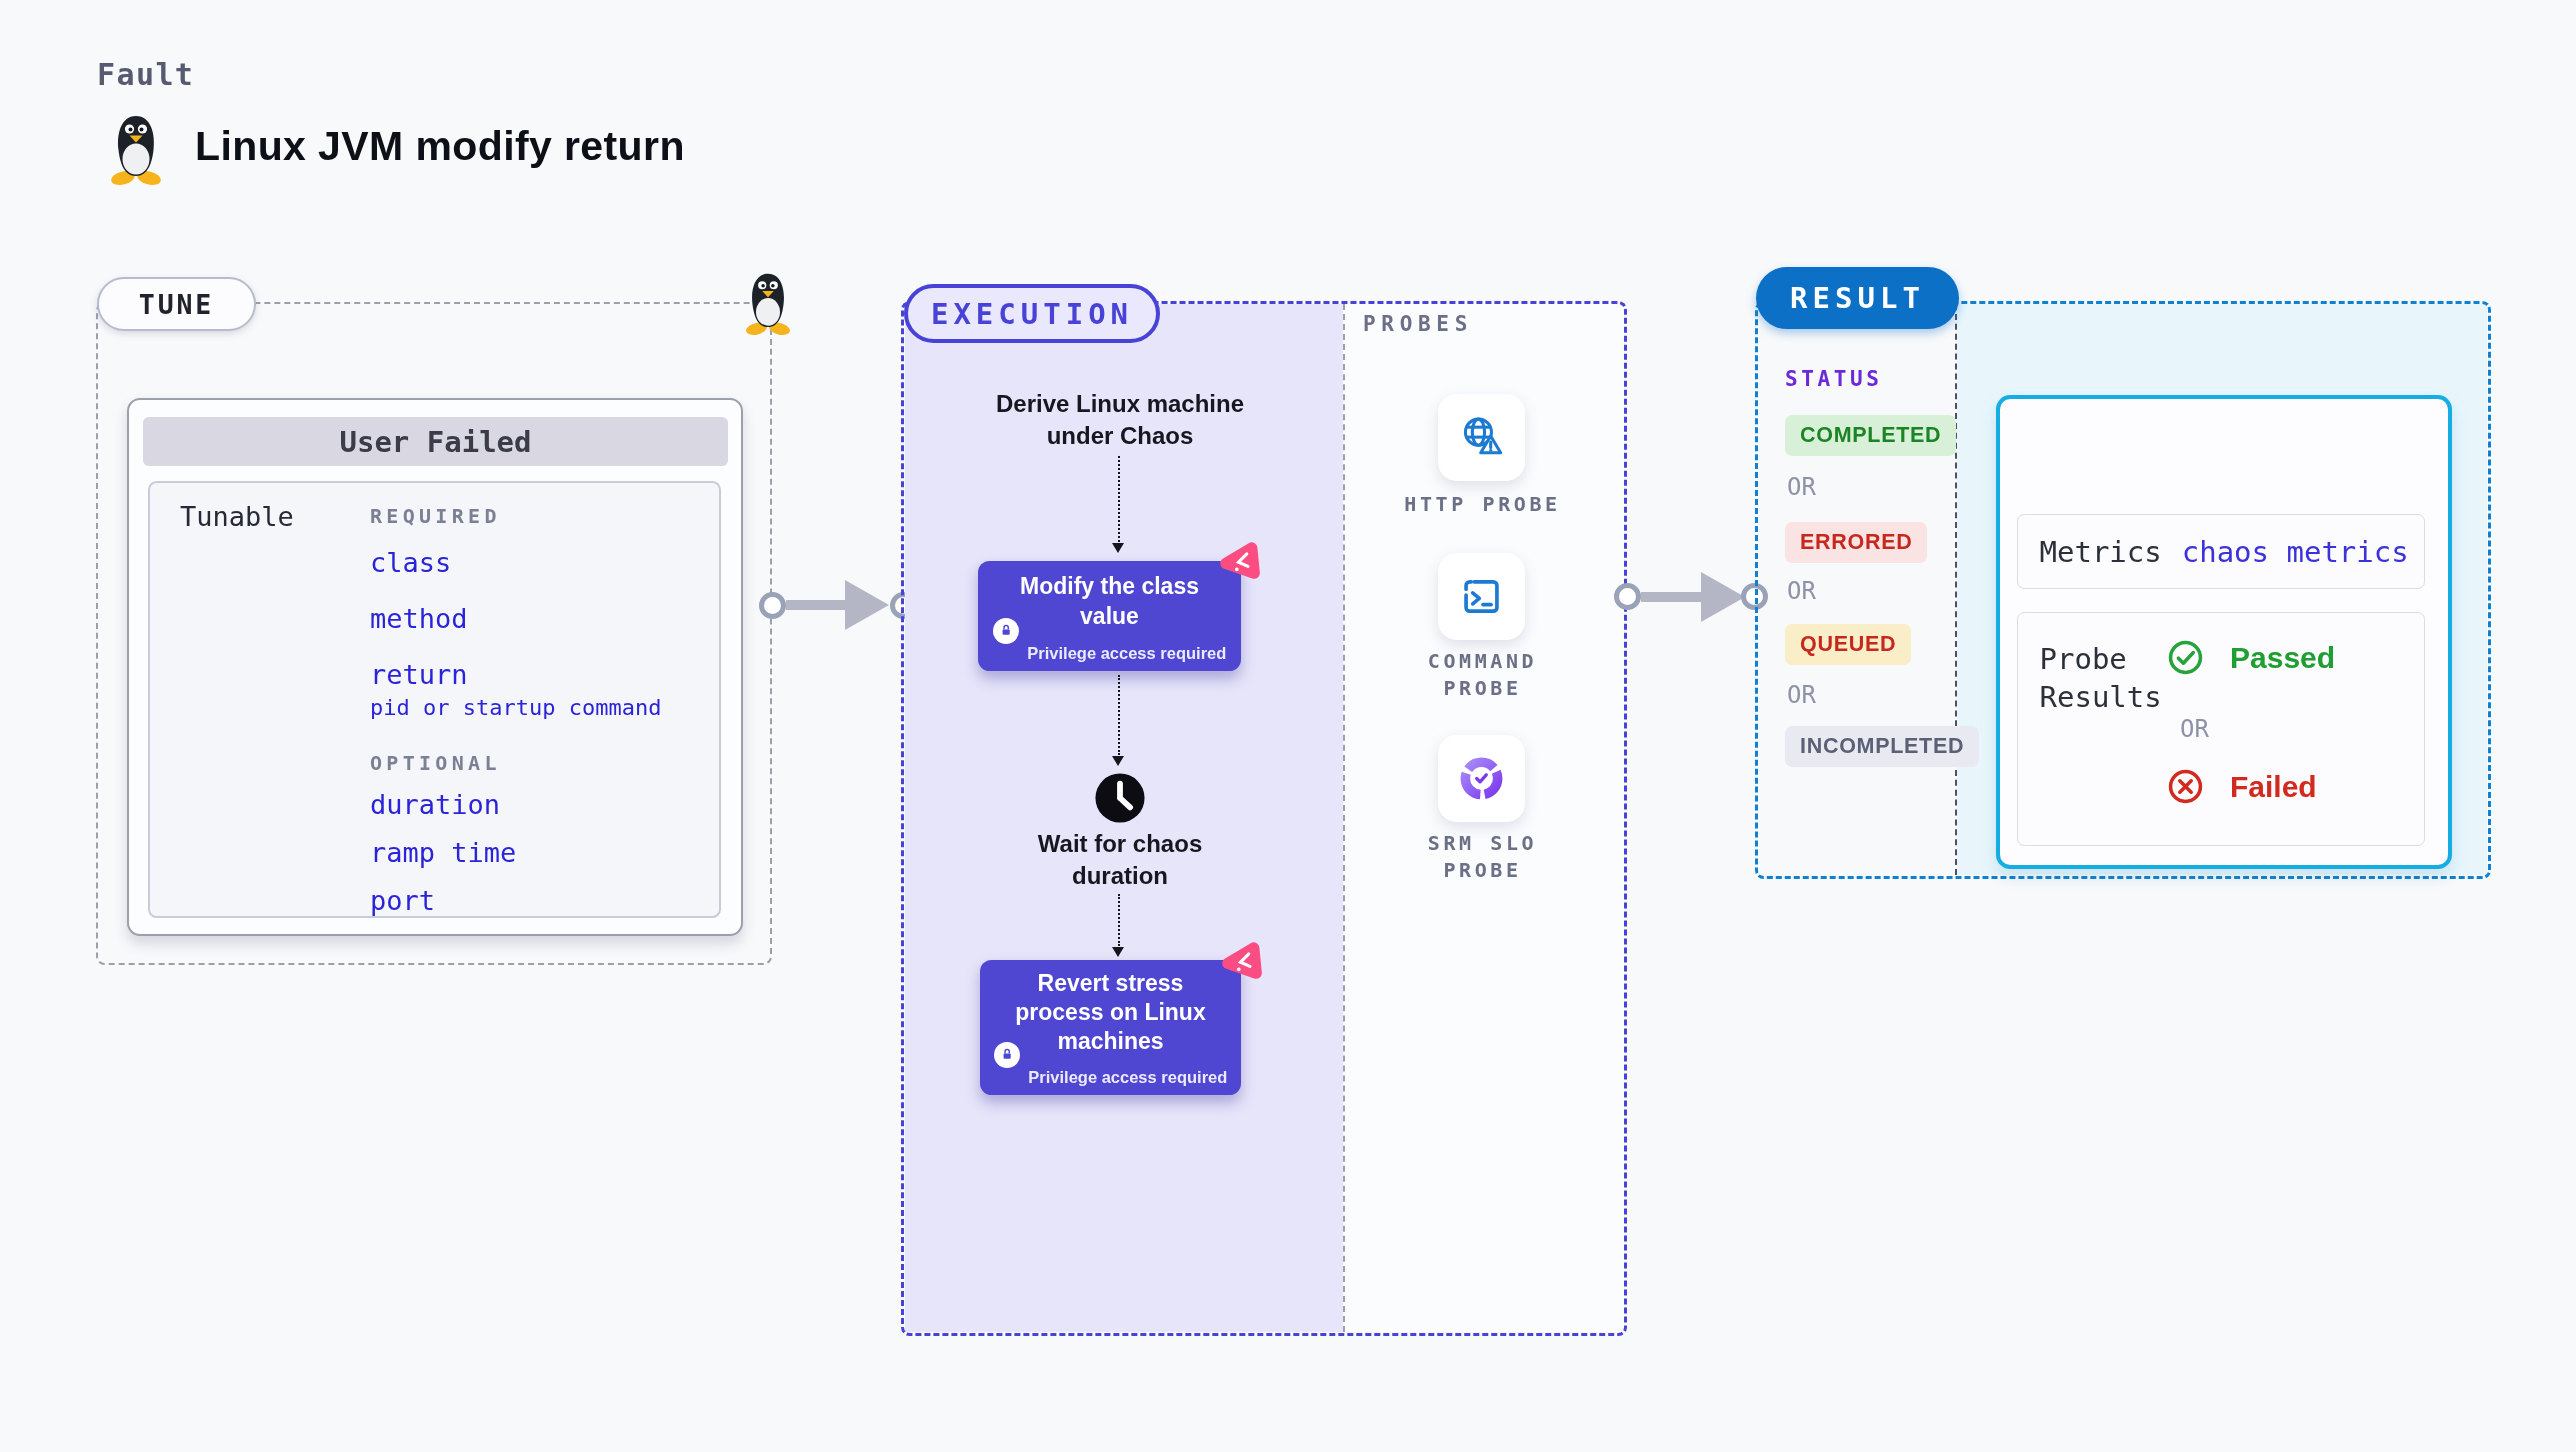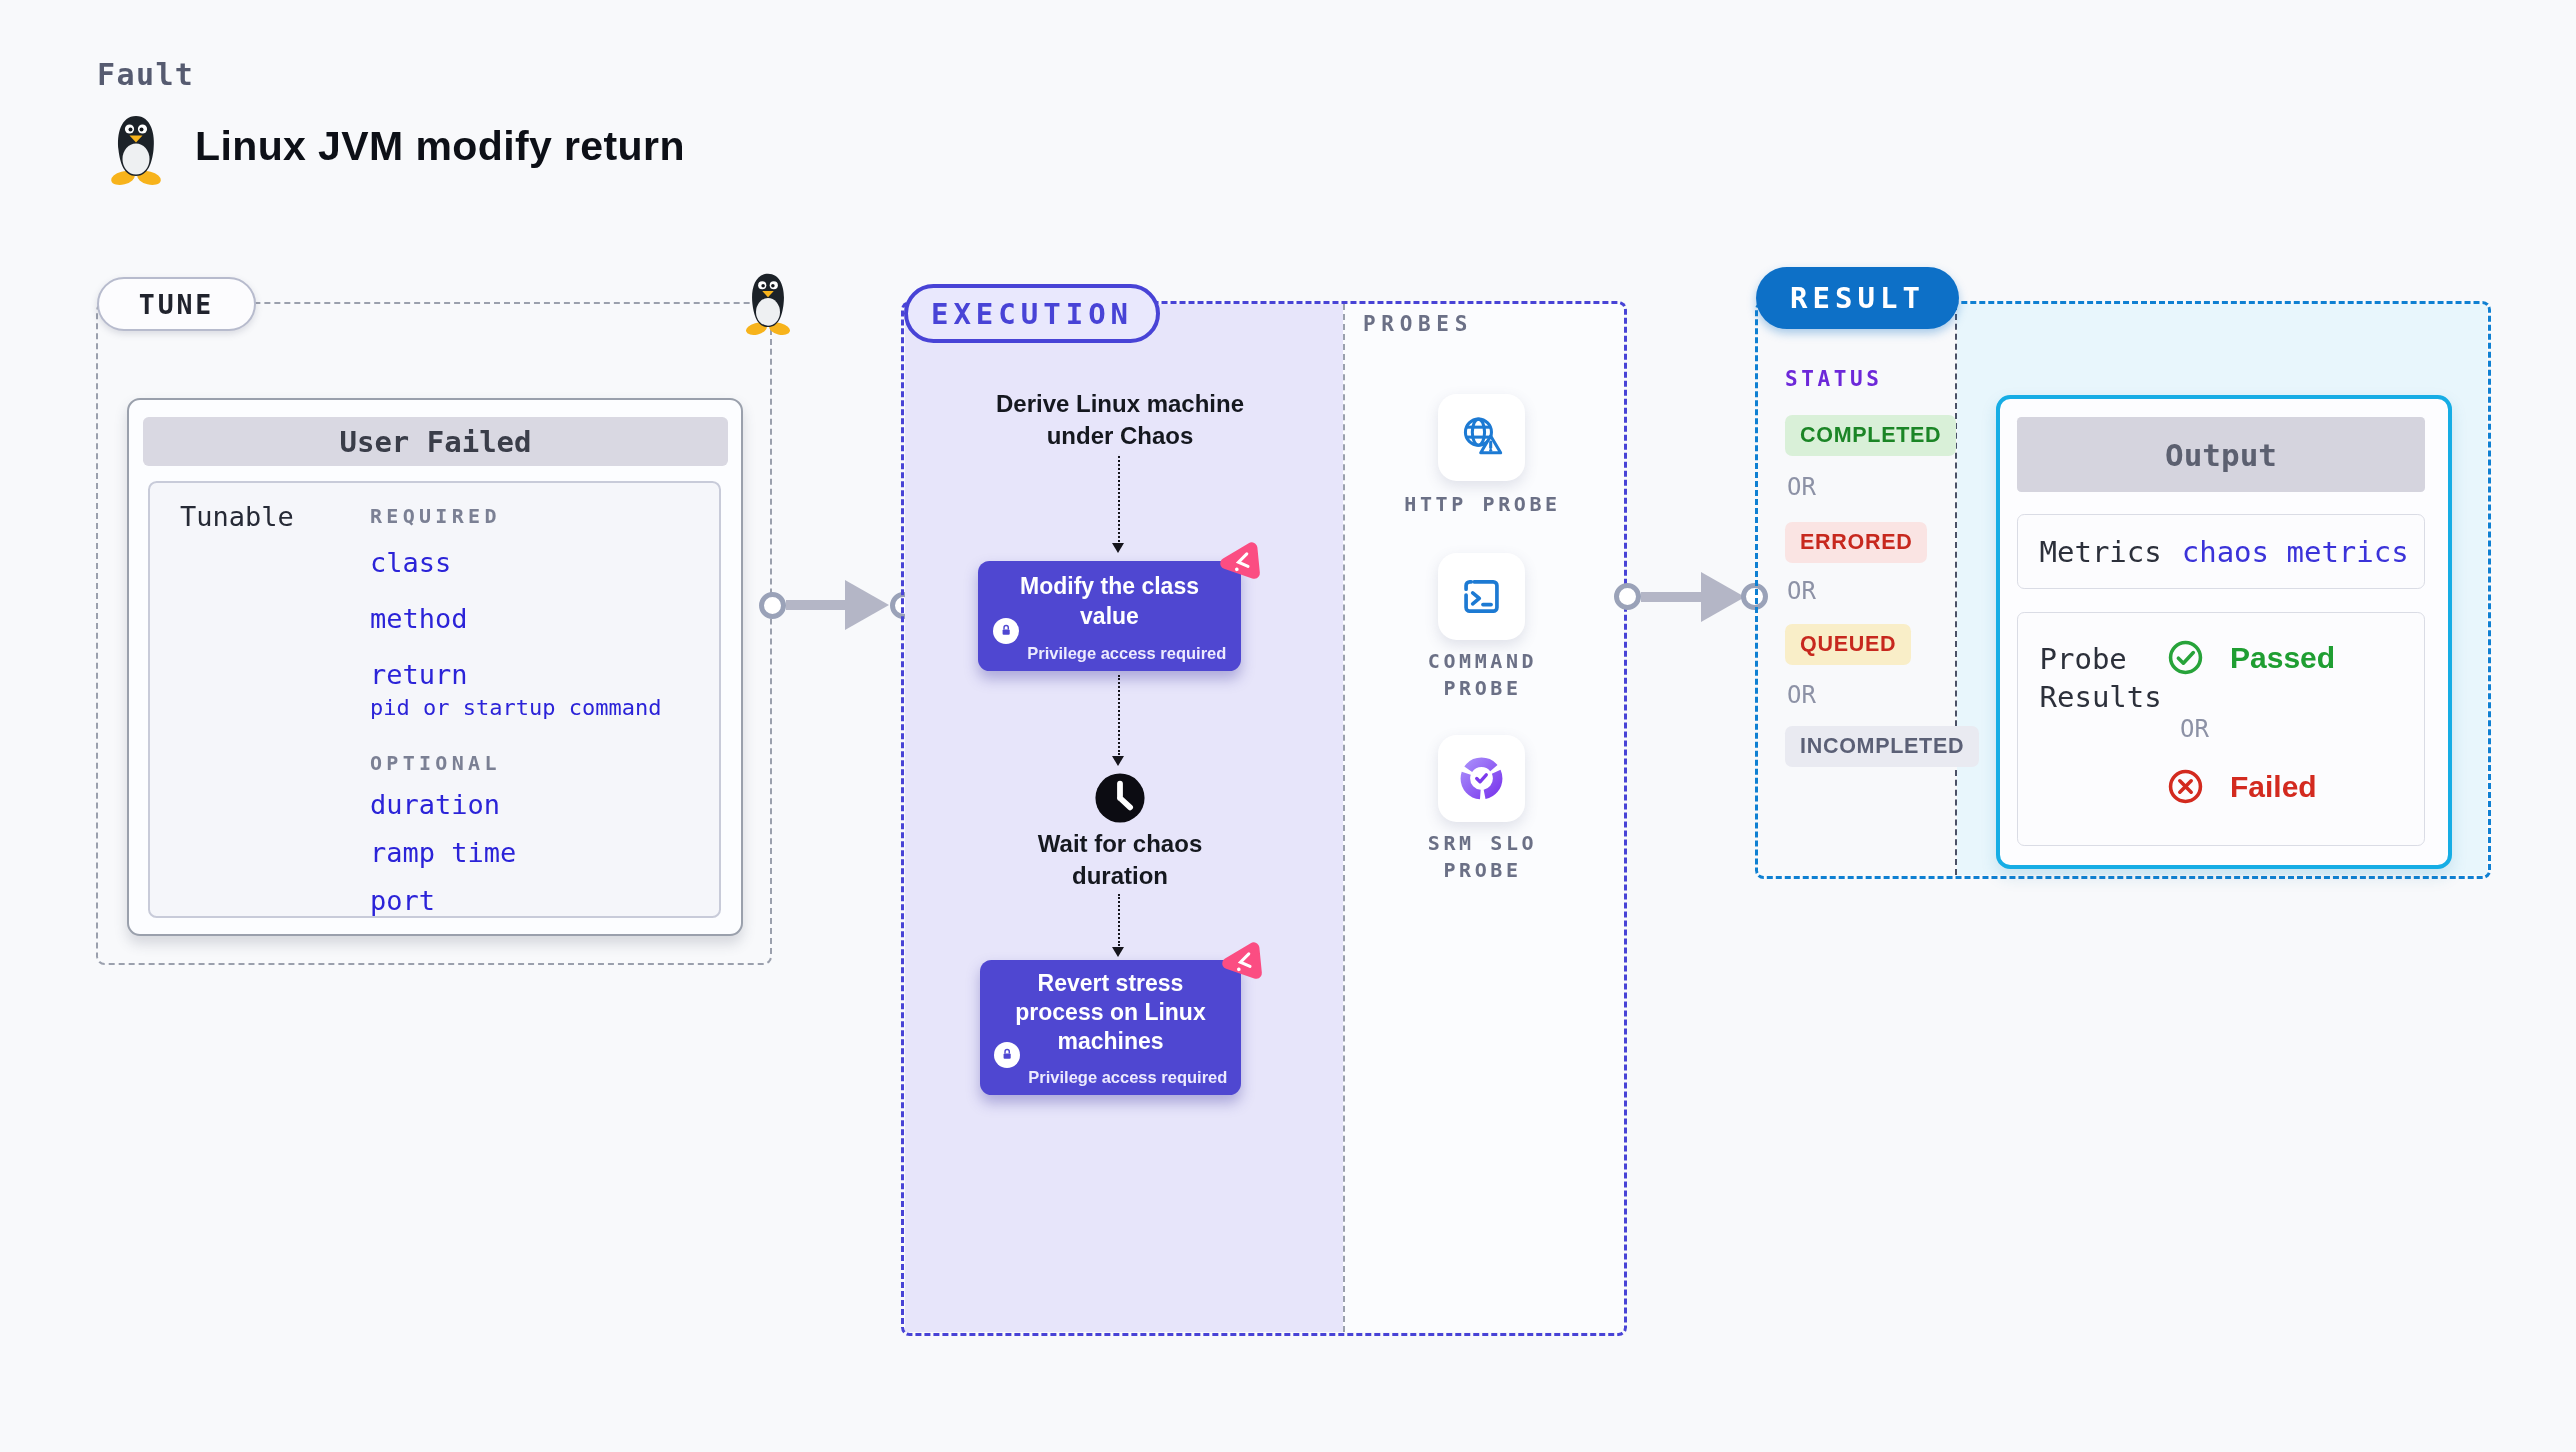--- a/index.html
+++ b/index.html
@@ -279,21 +279,20 @@
   <div class="abs status-label mono">STATUS</div>
   <div class="abs badge green sans" style="left:1785px;top:415px">COMPLETED</div>
   <div class="abs or mono" style="left:1787px;top:473px">OR</div>
   <div class="abs badge red sans" style="left:1785px;top:522px">ERRORED</div>
   <div class="abs or mono" style="left:1787px;top:577px">OR</div>
   <div class="abs badge yellow sans" style="left:1785px;top:624px">QUEUED</div>
   <div class="abs or mono" style="left:1787px;top:681px">OR</div>
   <div class="abs badge gray sans" style="left:1785px;top:726px">INCOMPLETED</div>
 
   <div class="abs out-card"></div>
-  <div class="abs out-header mono">Output</div>
 
   <div class="abs out-row metrics-row">
     <span class="metrics-label mono">Metrics</span>
     <span class="metrics-value mono">chaos metrics</span>
   </div>
 
   <div class="abs out-row probe-results-row">
     <div class="pr-label mono">
       <div>Probe</div>
       <div>Results</div>

